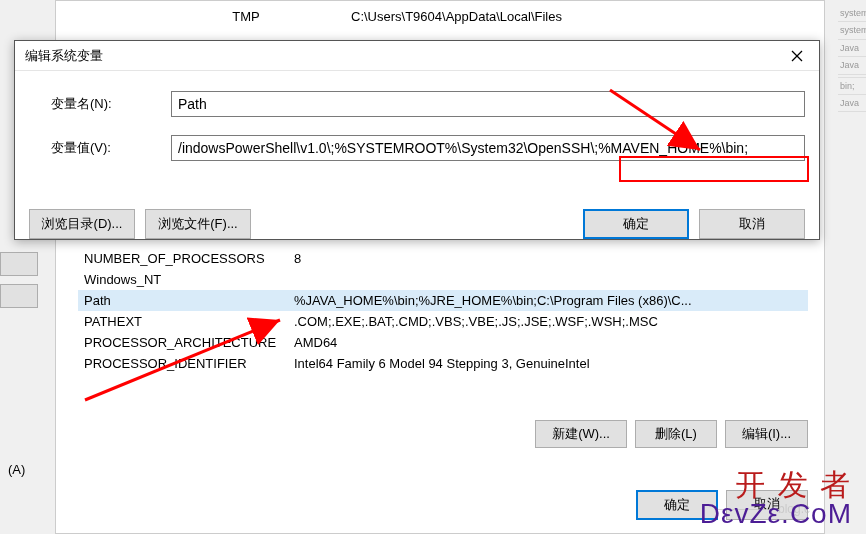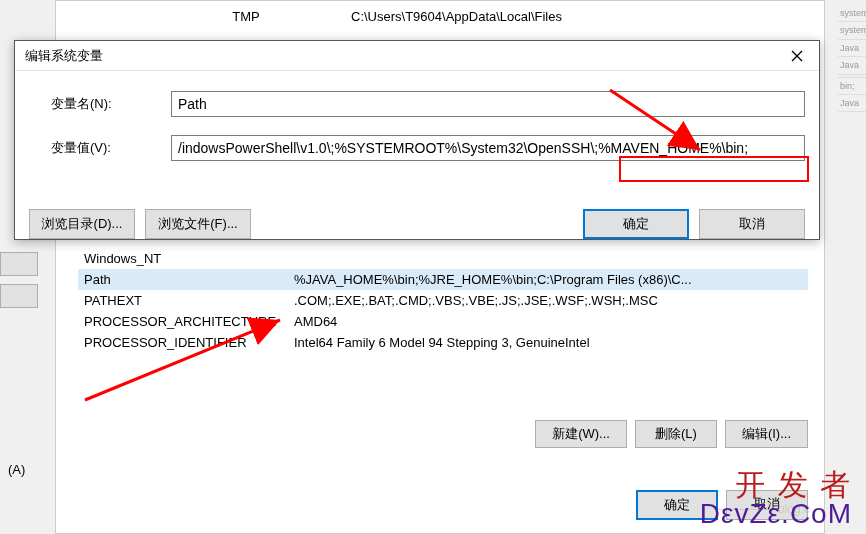--- a/index.html
+++ b/index.html
@@ -138,20 +138,24 @@
 
   <div class="bg-inner">
     <div class="bg-topvar">
       <span class="name">TMP</span>
       <span>C:\Users\T9604\AppData\Local\Files</span>
     </div>
   </div>
 
   <div class="bg-list">
     <div class="bg-row">
+      <span class="name">NUMBER_OF_PROCESSORS</span>
+      <span class="val">8</span>
+    </div>
+    <div class="bg-row">
       <span class="val">Windows_NT</span>
     </div>
     <div class="bg-row sel">
       <span class="name">Path</span>
       <span class="val">%JAVA_HOME%\bin;%JRE_HOME%\bin;C:\Program Files (x86)\C...</span>
     </div>
     <div class="bg-row">
       <span class="name">PATHEXT</span>
       <span class="val">.COM;.EXE;.BAT;.CMD;.VBS;.VBE;.JS;.JSE;.WSF;.WSH;.MSC</span>
     </div>

